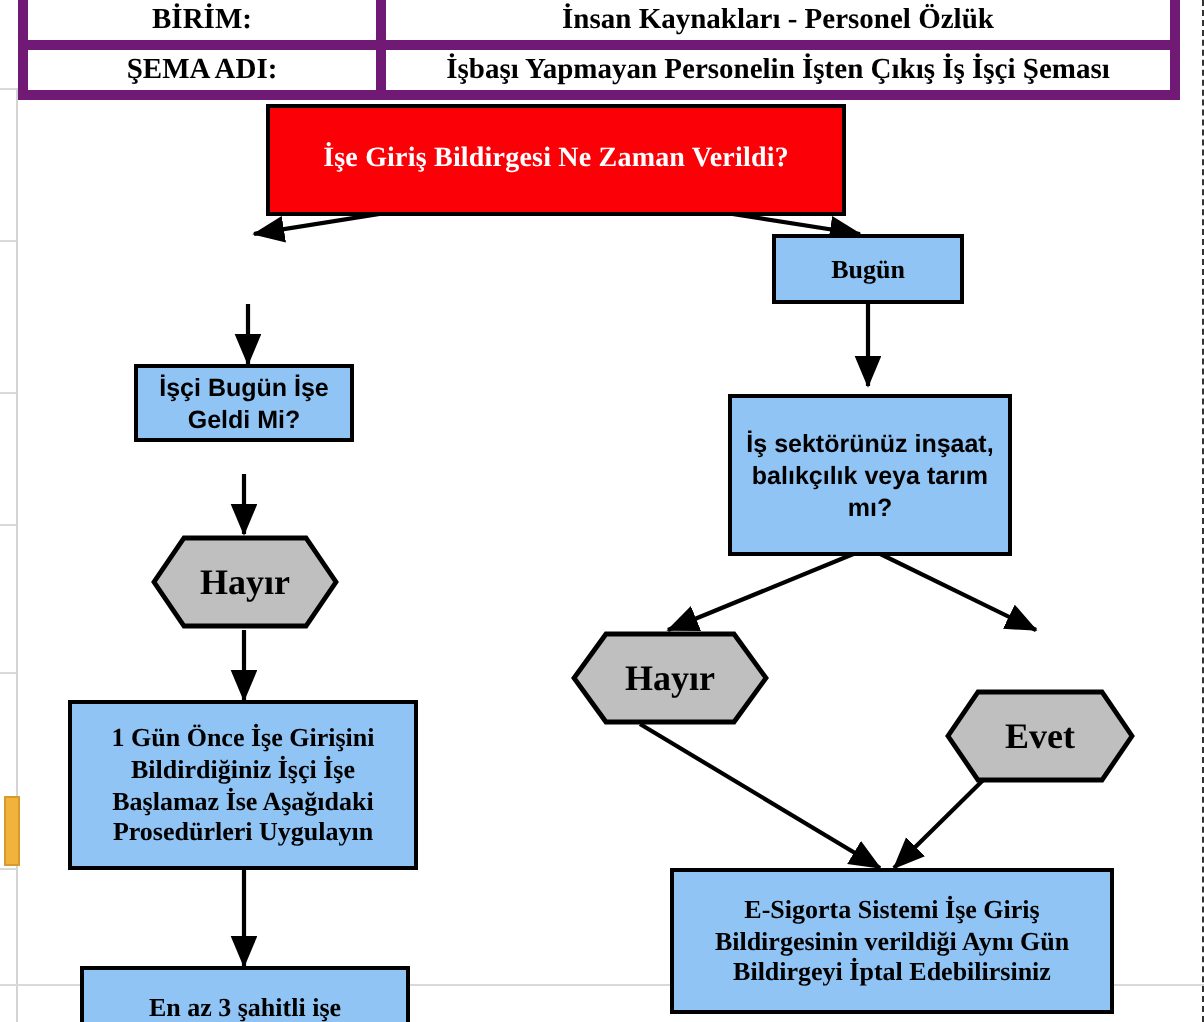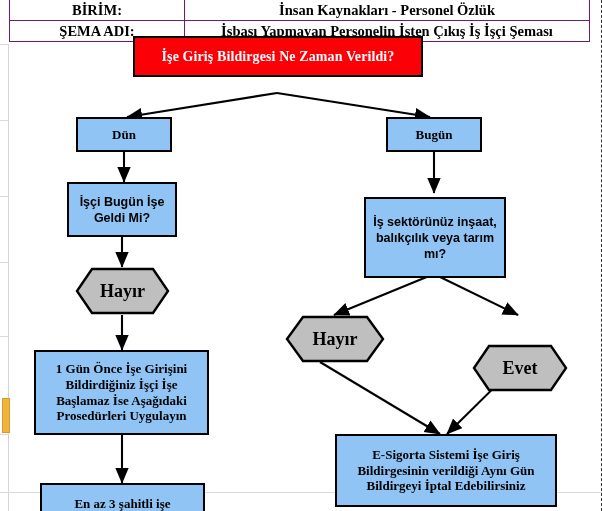--- a/index.html
+++ b/index.html
@@ -31,21 +31,21 @@
     position:absolute;background:#f2b33d;border:1px solid #d79a2b;
   }
 
   
   #header-table{
     position:absolute;left:9px;top:0;width:581px;
     border-collapse:collapse;
     table-layout:fixed;
   }
   #header-table td{
-    border:1px solid #701a75;
+    border:5px solid #701a75;
     text-align:center;
     vertical-align:middle;
     font-family:"Liberation Serif", serif;
     font-weight:bold;
     font-size:14.5px;
     color:#000000;
     height:20px;
     padding:0 2px;
     white-space:nowrap;
     overflow:hidden;
@@ -167,33 +167,30 @@
     <line x1="320" y1="362" x2="440" y2="434"></line>
 
     <line x1="520" y1="362" x2="447" y2="434"></line>
 
     <line x1="122" y1="435" x2="122" y2="483"></line>
   </g>
 </svg>
 
 <div id="chart">
 
-  <div class="node start" style="left:133px;top:36px;width:290px;height:41px;">
+  <div class="node start" style="left:133px;top:52px;width:290px;height:56px;">
     <span class="txt">İşe Giriş Bildirgesi Ne Zaman Verildi?</span>
   </div>
 
-  <div class="node box serif" style="left:76px;top:117px;width:96px;height:35px;">
-    <span class="txt">Dün</span>
-  </div>
 
   <div class="node box serif" style="left:386px;top:117px;width:96px;height:35px;">
     <span class="txt">Bugün</span>
   </div>
 
-  <div class="node box sans" style="left:67px;top:182px;width:110px;height:55px;">
+  <div class="node box sans" style="left:67px;top:182px;width:110px;height:39px;">
     <span class="txt">İşçi Bugün İşe Geldi Mi?</span>
   </div>
 
   <div class="node box sans" style="left:364px;top:197px;width:142px;height:81px;">
     <span class="txt">İş sektörünüz inşaat, balıkçılık veya tarım mı?</span>
   </div>
 
   <div class="hex-wrap node" style="left:75px;top:267px;width:95px;height:48px;background:none;">
     <svg width="95" height="48">
       <polygon points="17,2 78,2 93,24 78,46 17,46 2,24" fill="#BFBFBF" stroke="#000000" stroke-width="2.4"></polygon>

